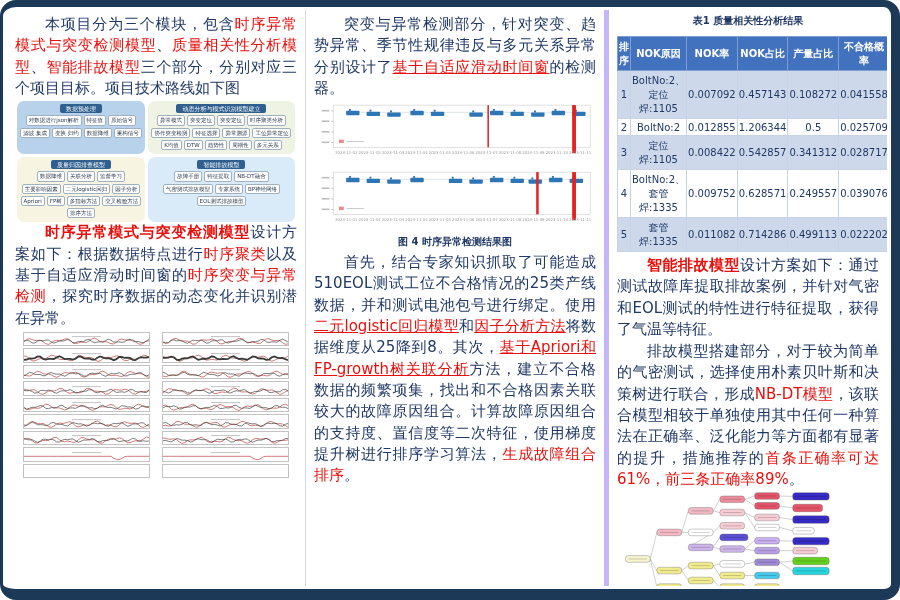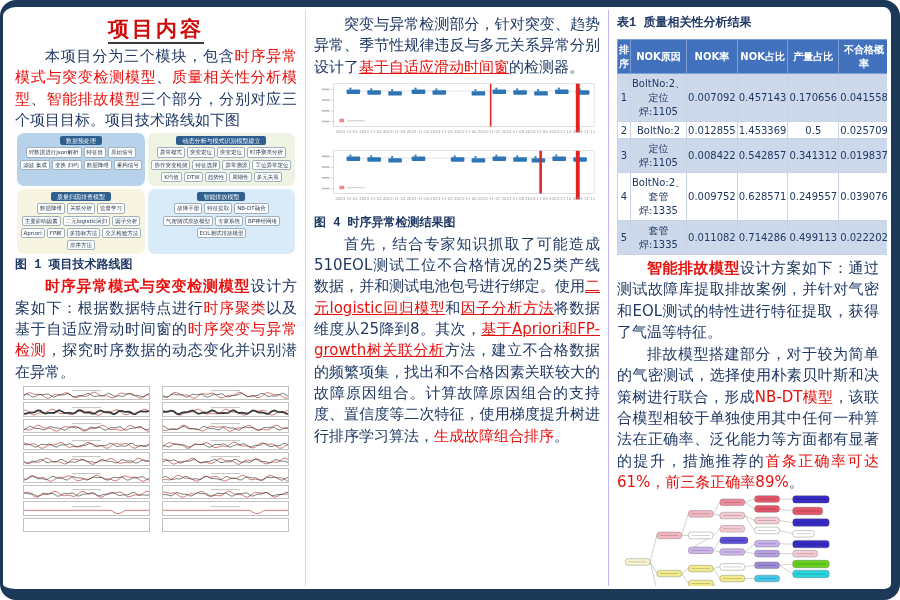--- a/index.html
+++ b/index.html
@@ -2,31 +2,31 @@
 <html><head>
 <meta charset="utf-8">
 <style>
   html,body{margin:0;padding:0;background:#ffffff;}
   body{font-family:"DejaVu Sans","Liberation Sans",sans-serif;}
   .page{position:relative;width:900px;height:600px;box-sizing:border-box;background:#fff;
         border:solid #1c3a57;border-width:7px 9px 11px 3px;border-radius:16px;
         overflow:hidden;display:flex;padding:3px 4px;}
   .col{box-sizing:border-box;padding:4px 8px;color:#1f3864;overflow:hidden;}
   .col1{width:298px;}
-  .col2{width:304px;border-left:1px solid #d9d9d9;border-right:1px solid #c4b5fd;}
+  .col2{width:304px;border-left:1px solid #d9d9d9;border-right:5px solid #c4b5fd;}
   .col3{flex:1;}
   .main-title{text-align:center;margin:1px 0 3px;}
   .main-title span{font-size:21px;font-weight:bold;color:#cf0a0a;letter-spacing:3px;
         border-bottom:2.5px solid #3a3a3a;padding-bottom:1px;}
   .para{font-size:15px;line-height:1.42;text-indent:2em;margin:0 0 1px;text-align:justify;}
   .sg-n{color:#1f3864;}
   .sg-r{color:#e8100c;}
   .sg-rb{color:#e8100c;font-weight:bold;}
   .sg-ru{color:#e8100c;text-decoration:underline;}
-  .caption{text-align:left;font-weight:bold;color:#1f3864;font-size:12px;margin:2px 0 3px;font-family:Liberation Mono, monospace;}
+  .caption{text-align:center;font-weight:bold;color:#1f3864;font-size:10px;margin:2px 0 3px;}
   
   .fig1{display:grid;grid-template-columns:1fr 1.15fr;gap:3px;margin:2px 2px 0;}
   .f1panel{border-radius:7px;padding:3px 2px 4px;min-height:48px;box-sizing:border-box;}
   .f1head{margin:0 auto 2px;width:max-content;background:#2e5f8f;color:#fff;font-size:6px;
         padding:1px 6px;border-radius:2px;line-height:1.2;}
   .f1boxes{display:flex;flex-wrap:wrap;gap:2px;justify-content:center;align-items:flex-start;}
   .f1box{background:#fff;border:1px solid #9fb0c0;font-size:5.5px;color:#2b3b50;
         padding:0 2px;border-radius:2px;line-height:1.5;max-width:56px;text-align:center;}
   
   .fig2{display:grid;grid-template-columns:1fr 1fr;gap:2px 12px;margin:3px 8px 0;}
@@ -41,21 +41,20 @@
   table.qt tr:nth-child(odd) td{background:#cdd9eb;}
   table.qt tr:nth-child(even) td{background:#ffffff;}
   .fig4{margin:1px 0 0;text-align:center;}
 </style>
 </head>
 <body>
 
 <div class="page">
 
   <div class="col col1">
-    <div class="main-title"><span>项目内容</span></div>
     <p class="para"><span class="sg-n">本项目分为三个模块，包含</span><span class="sg-r">时序异常模式与突变检测模型</span><span class="sg-n">、</span><span class="sg-r">质量相关性分析模型</span><span class="sg-n">、</span><span class="sg-r">智能排故模型</span><span class="sg-n">三个部分，分别对应三个项目目标。项目技术路线如下图</span></p>
     <div class="fig1" id="fig1">
         <div class="f1panel" style="background: rgb(185, 210, 236);">
           <div class="f1head">数据预处理</div>
           <div class="f1boxes">
             <span class="f1box">对数据进行json解析</span>
             <span class="f1box">特征值</span>
             <span class="f1box">原始信号</span>
             <span class="f1box">滤波 集成</span>
             <span class="f1box">变换 归约</span>
@@ -103,21 +102,20 @@
             <span class="f1box">故障手册</span>
             <span class="f1box">特征提取</span>
             <span class="f1box">NB-DT融合</span>
             <span class="f1box">气密测试排故模型</span>
             <span class="f1box">专家系统</span>
             <span class="f1box">BP神经网络</span>
             <span class="f1box">EOL测试排故模型</span>
           </div>
         </div>
       </div>
-    <div class="caption">图 1 项目技术路线图</div>
     <p class="para"><span class="sg-rb">时序异常模式与突变检测模型</span><span class="sg-n">设计方案如下：根据数据特点进行</span><span class="sg-r">时序聚类</span><span class="sg-n">以及基于自适应滑动时间窗的</span><span class="sg-r">时序突变与异常检测</span><span class="sg-n">，探究时序数据的动态变化并识别潜在异常。</span></p>
     <div class="fig2" id="fig2">
         <div class="spark"><svg width="100%" height="100%" viewBox="0 0 138 12.5" preserveAspectRatio="none">
             <rect x="53" y="1" width="32" height="1.1" fill="#9a9a9a" opacity="0.55"></rect>
             <polyline points="0.0,7.0 3.0,4.6 6.0,3.6 9.0,4.5 12.0,5.5 15.0,5.4 18.0,5.3 21.0,6.6 24.0,8.7 27.0,9.4 30.0,7.9 33.0,6.0 36.0,5.3 39.0,5.6 42.0,5.2 45.0,4.0 48.0,3.7 51.0,5.5 54.0,7.9 57.0,8.7 60.0,7.9 63.0,7.1 66.0,7.3 69.0,7.4 72.0,5.9 75.0,3.8 78.0,3.1 81.0,4.6 84.0,6.4 87.0,6.9 90.0,6.7 93.0,7.3 96.0,8.7 99.0,8.9 102.0,7.1 105.0,4.7 108.0,4.0 111.0,4.8 114.0,5.3 117.0,4.9 120.0,4.9 123.0,6.5 126.0,8.7 129.0,9.3 132.0,7.8 135.0,6.2 138.0,5.9 " fill="none" stroke="#c0504d" stroke-width="0.8"></polyline>
             <polyline points="0.0,5.7 3.0,5.2 6.0,6.0 9.0,8.0 12.0,7.9 15.0,6.1 18.0,5.5 21.0,5.8 24.0,5.1 27.0,5.0 30.0,6.9 33.0,8.2 36.0,7.1 39.0,6.0 42.0,6.1 45.0,5.6 48.0,4.5 51.0,5.5 54.0,7.7 57.0,7.7 60.0,6.5 63.0,6.5 66.0,6.3 69.0,4.8 72.0,4.5 75.0,6.5 78.0,7.7 81.0,7.0 84.0,6.8 87.0,7.0 90.0,5.7 93.0,4.2 96.0,5.2 99.0,7.0 102.0,7.1 105.0,6.8 108.0,7.4 111.0,6.9 114.0,4.8 117.0,4.4 120.0,6.0 123.0,6.8 126.0,6.5 129.0,7.3 132.0,7.8 135.0,6.1 138.0,4.4 " fill="none" stroke="#3a3a3a" stroke-width="0.7"></polyline>
           </svg></div>
         <div class="spark"><svg width="100%" height="100%" viewBox="0 0 138 12.5" preserveAspectRatio="none">
             <rect x="53" y="1" width="32" height="1.1" fill="#9a9a9a" opacity="0.55"></rect>
             <polyline points="0.0,7.5 3.0,8.2 6.0,7.8 9.0,5.7 12.0,3.6 15.0,3.5 18.0,5.0 21.0,6.0 24.0,6.0 27.0,6.1 30.0,7.6 33.0,9.2 36.0,8.9 39.0,6.8 42.0,5.0 45.0,4.8 48.0,5.3 51.0,4.9 54.0,4.1 57.0,4.6 60.0,6.8 63.0,8.8 66.0,8.8 69.0,7.5 72.0,6.6 75.0,6.8 78.0,6.5 81.0,4.8 84.0,3.2 87.0,3.6 90.0,5.7 93.0,7.4 96.0,7.5 99.0,7.1 102.0,7.7 105.0,8.6 108.0,8.0 111.0,5.7 114.0,3.8 117.0,3.8 120.0,5.1 123.0,5.7 126.0,5.4 129.0,5.8 132.0,7.7 135.0,9.3 138.0,8.9 " fill="none" stroke="#c0504d" stroke-width="0.8"></polyline>
@@ -315,38 +313,38 @@
             <th>产量占比</th>
             <th>不合格概率</th>
           </tr>
         </thead>
       <tbody>
           <tr>
             <td>1</td>
             <td>BoltNo:2、定位焊:1105</td>
             <td>0.007092</td>
             <td>0.457143</td>
-            <td>0.170656</td>
+            <td>0.108272</td>
             <td>0.041558</td>
           </tr>
           <tr>
             <td>2</td>
             <td>BoltNo:2</td>
             <td>0.012855</td>
-            <td>1.453369</td>
+            <td>1.206344</td>
             <td>0.5</td>
             <td>0.025709</td>
           </tr>
           <tr>
             <td>3</td>
             <td>定位焊:1105</td>
             <td>0.008422</td>
             <td>0.542857</td>
             <td>0.341312</td>
-            <td>0.019837</td>
+            <td>0.028717</td>
           </tr>
           <tr>
             <td>4</td>
             <td>BoltNo:2、套管焊:1335</td>
             <td>0.009752</td>
             <td>0.628571</td>
             <td>0.249557</td>
             <td>0.039076</td>
           </tr>
           <tr>

